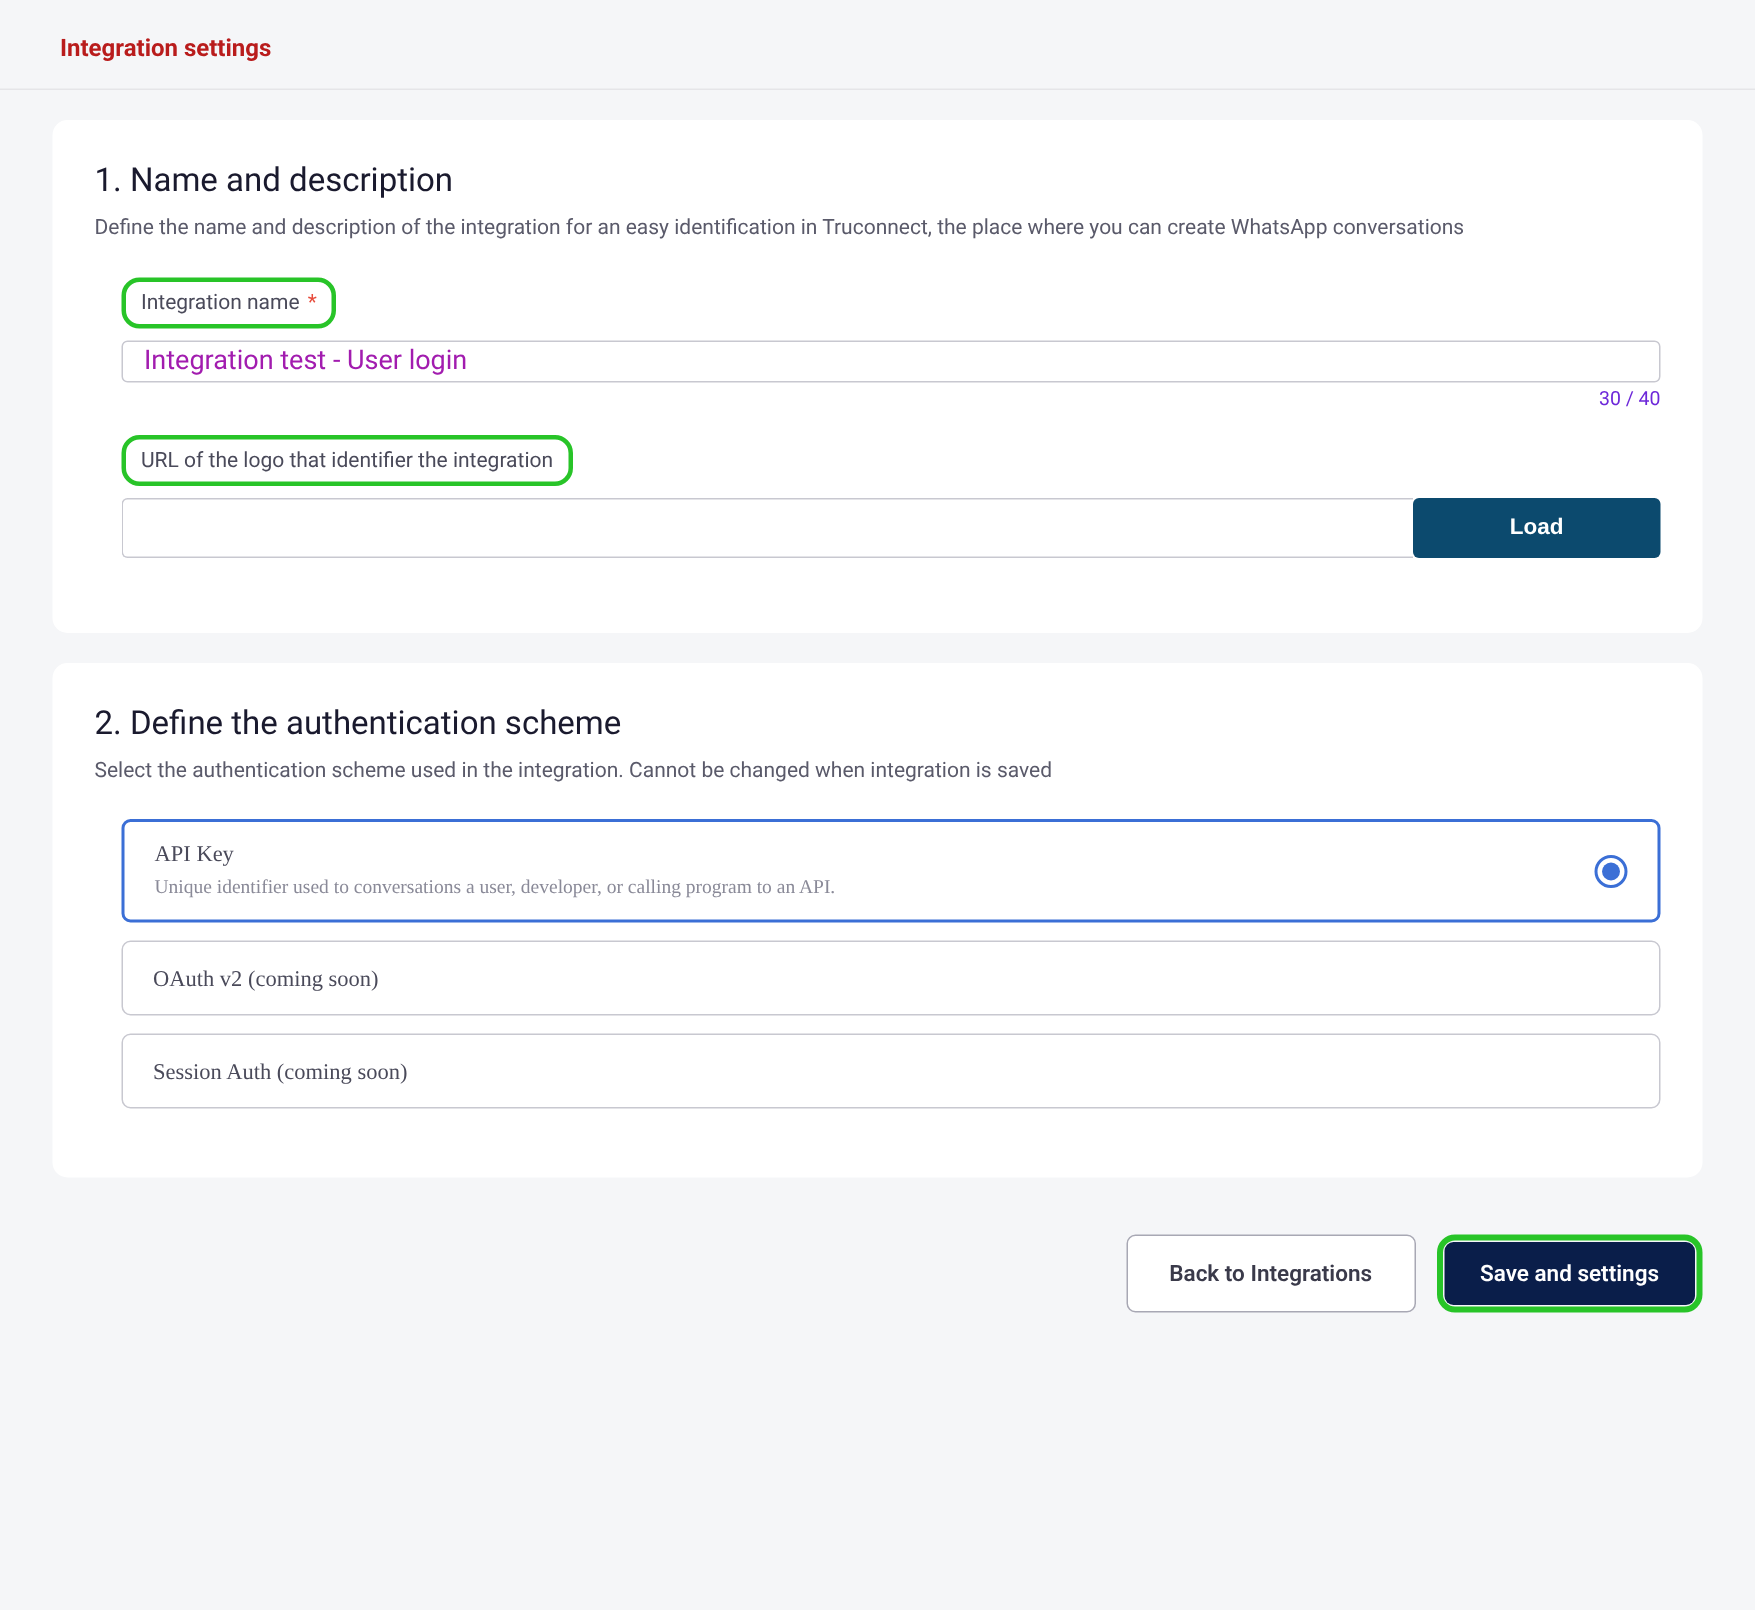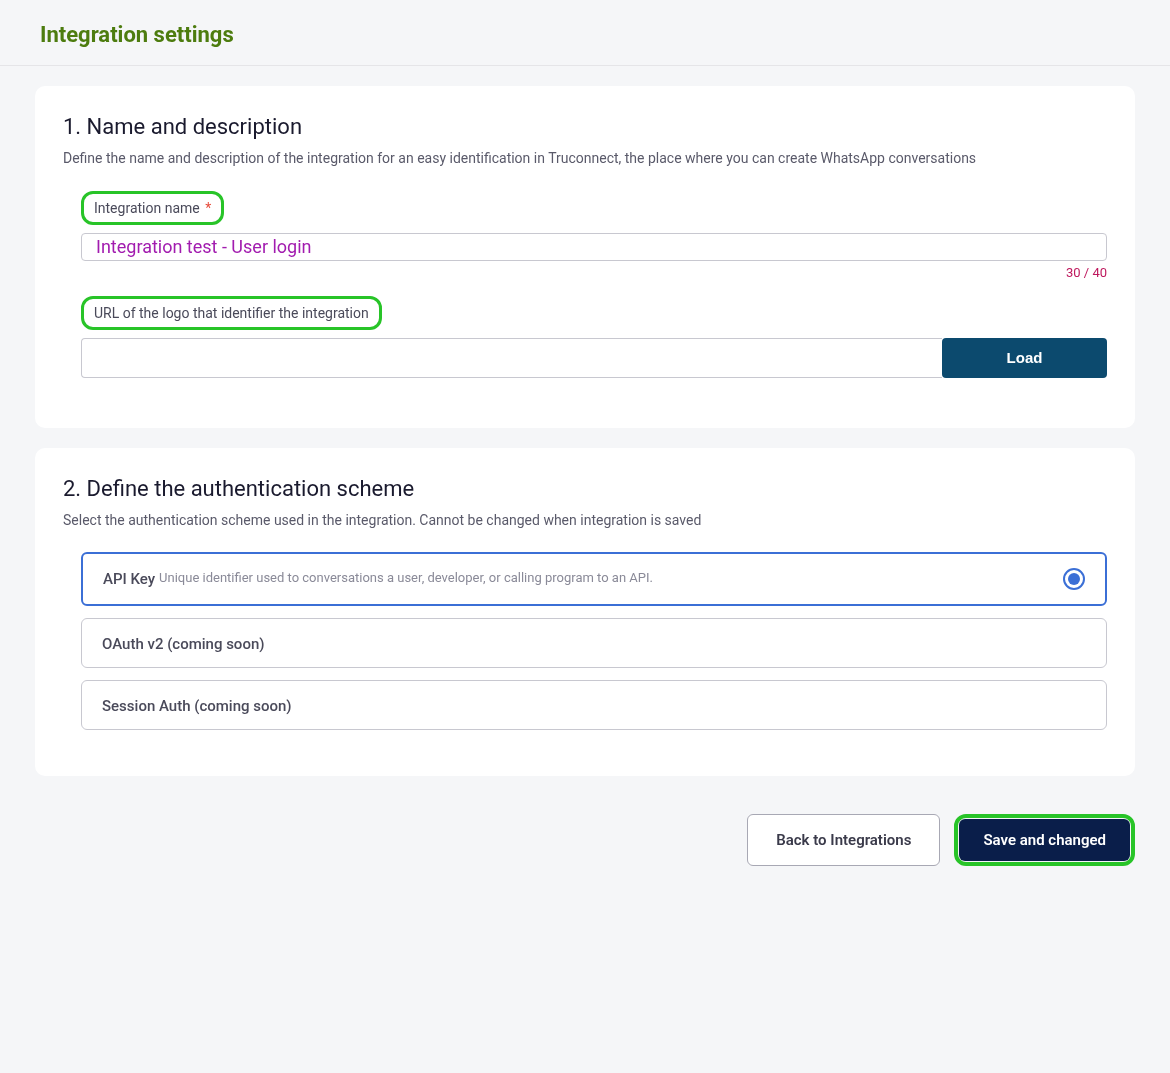--- a/index.html
+++ b/index.html
@@ -11,23 +11,23 @@
       font-family: -apple-system, BlinkMacSystemFont, "Segoe UI", Roboto, "Helvetica Neue", Arial, sans-serif;
       background: #f5f6f8;
       color: #1a1a2e;
       padding: 0;
       width: 1170px;
     }
     .page-header {
       padding: 22px 40px 18px;
     }
     .page-title {
-      font-size: 22px;
+      font-size: 16px;
       font-weight: 700;
-      color: #4d7c0f;
+      color: #b91c1c;
     }
     .divider {
       border: none;
       border-top: 1px solid #e5e5e8;
       margin: 0;
     }
     .card {
       background: #fff;
       border-radius: 10px;
       margin: 20px 35px;
@@ -80,21 +80,21 @@
       border-radius: 4px;
       padding: 10px 14px;
       font-size: 15px;
       color: #3a3a4a;
       font-family: inherit;
       resize: none;
     }
     .char-counter {
       text-align: right;
       font-size: 13px;
-      color: #be185d;
+      color: #6d28d9;
       margin-top: 4px;
     }
     .url-row {
       display: flex;
       gap: 0;
       align-items: stretch;
     }
     .url-input {
       flex: 1;
       height: 40px;
@@ -133,22 +133,23 @@
     .auth-card.selected {
       border: 2px solid #3b6fd6;
     }
     .auth-card.disabled {
       cursor: default;
       min-height: 50px;
       align-items: flex-end;
     }
     .auth-info {
       display: flex;
-      flex-direction: row;
+      flex-direction: column;
       gap: 4px;
+      font-family: Liberation Serif, serif;
     }
     .auth-name {
       font-size: 15px;
       color: #4a4a5a;
       font-weight: 500;
     }
     .auth-desc {
       font-size: 13px;
       color: #8a8a98;
     }
@@ -257,15 +258,15 @@
       <div class="auth-info">
         <span class="auth-name">Session Auth (coming soon)</span>
       </div>
     </div>
   </div>
 </div>
 
 <div class="footer-actions">
   <button class="btn-secondary">Back to Integrations</button>
   <div class="btn-primary-wrap">
-    <button class="btn-primary">Save and changed</button>
+    <button class="btn-primary">Save and settings</button>
   </div>
 </div>
 
 </body></html>

